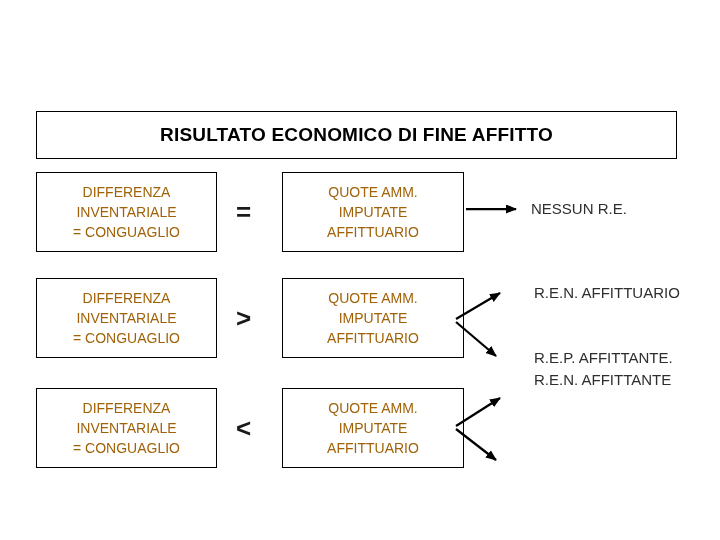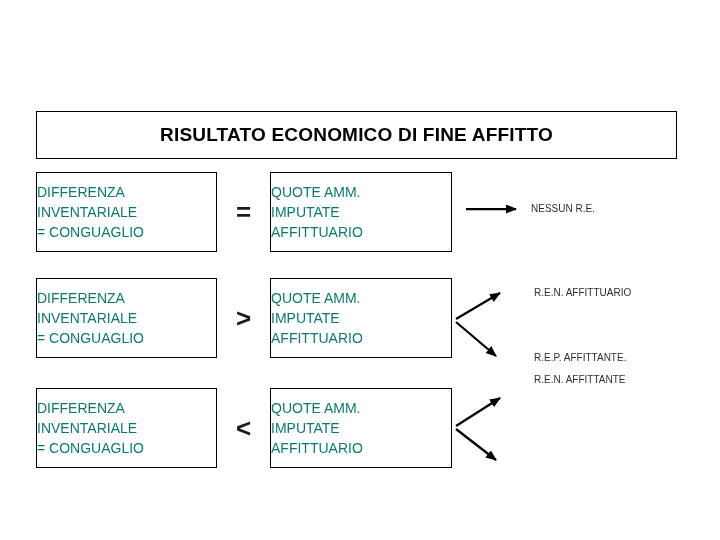--- a/index.html
+++ b/index.html
@@ -35,47 +35,47 @@
     letter-spacing: 0.2px;
     white-space: nowrap;
   }
   .box {
     position: absolute;
     height: 80px;
     border: 1.5px solid #000000;
     box-sizing: border-box;
     display: flex;
     flex-direction: column;
-    align-items: flex-start;
+    align-items: center;
     justify-content: center;
     text-align: center;
     font-size: 14px;
     line-height: 20px;
-    color: #0f766e;
+    color: #a16207;
   }
   .box.left { left: 36px;  width: 181px; }
-  .box.mid  { left: 270px; width: 182px; }
+  .box.mid  { left: 282px; width: 182px; }
   .r1 { top: 172px; }
   .r2 { top: 278px; }
   .r3 { top: 388px; }
   .op {
     position: absolute;
     left: 217px;
     width: 53px;
     height: 80px;
     display: flex;
     align-items: center;
     justify-content: center;
     font-size: 26px;
     font-weight: bold;
     color: #1a1a1a;
   }
   .outcome {
     position: absolute;
-    font-size: 10px;
+    font-size: 15px;
     line-height: 17px;
     color: #2e2e2e;
     white-space: nowrap;
   }
   #outcome-1  { left: 531px; top: 200px; }
   #outcome-2t { left: 534px; top: 284px; }
   #outcome-2b { left: 534px; top: 349px; }
   #outcome-3t { left: 534px; top: 371px; }
   #outcome-3b { left: 534px; top: 458px; }
   .arrows {

